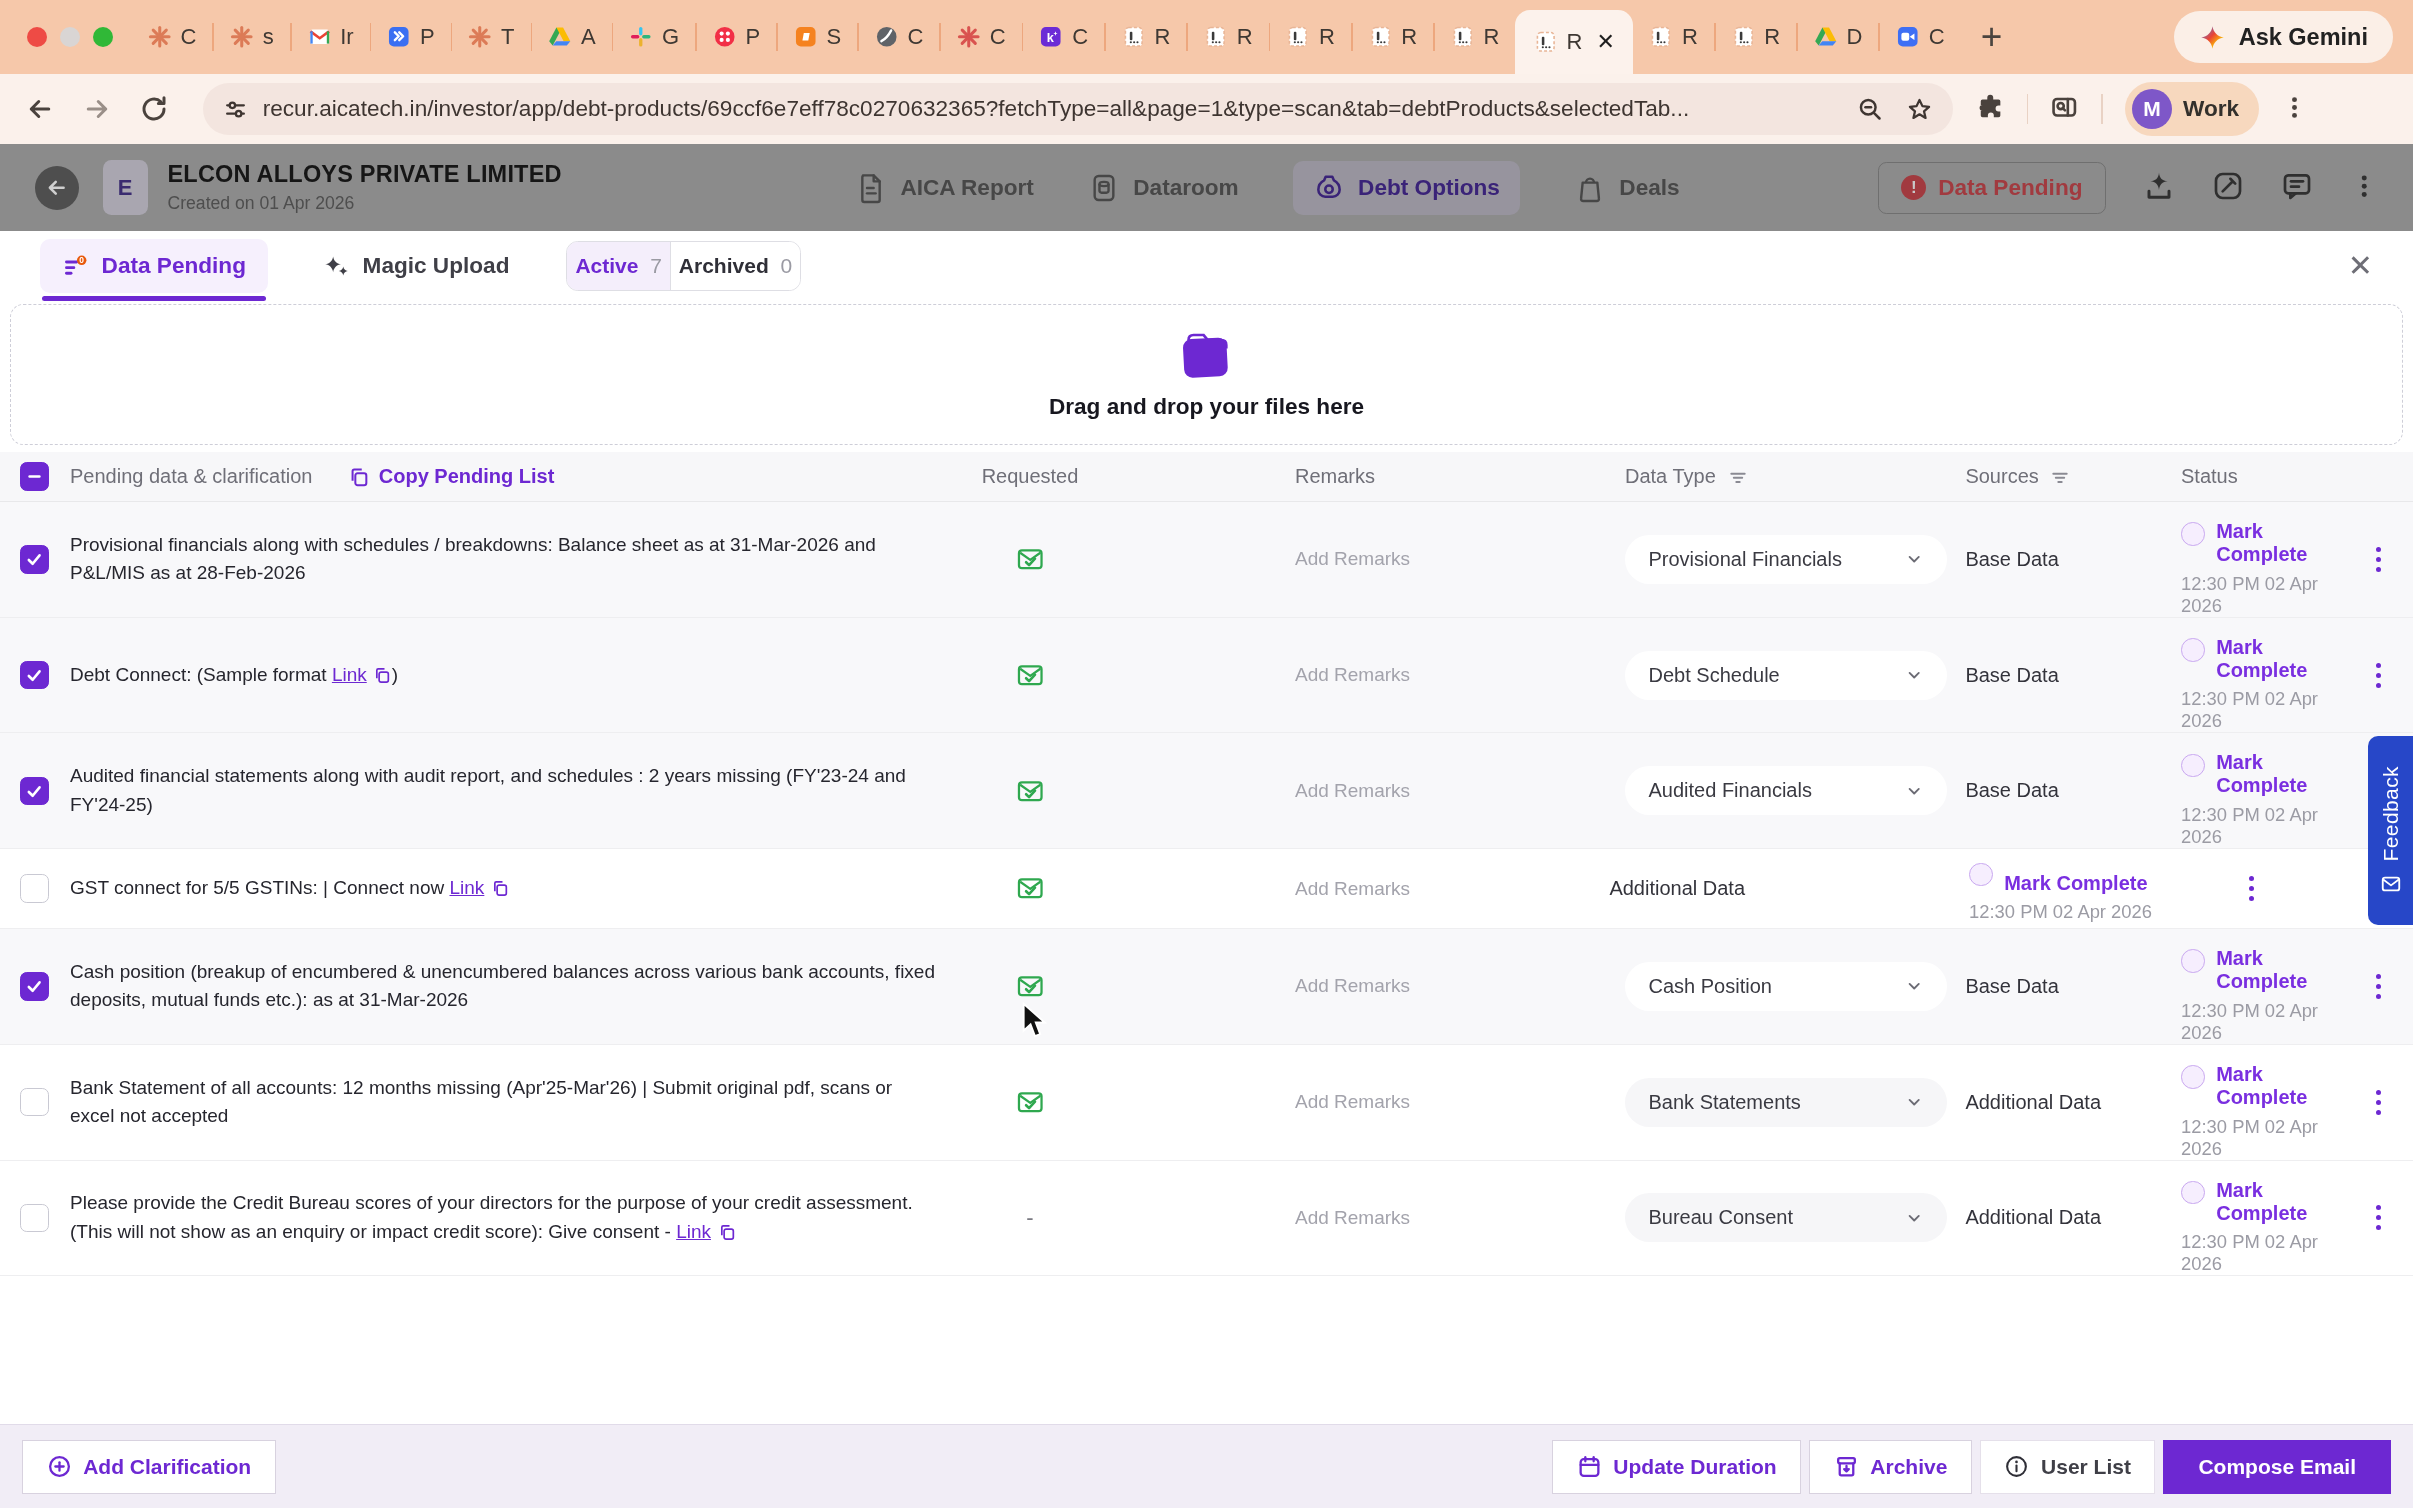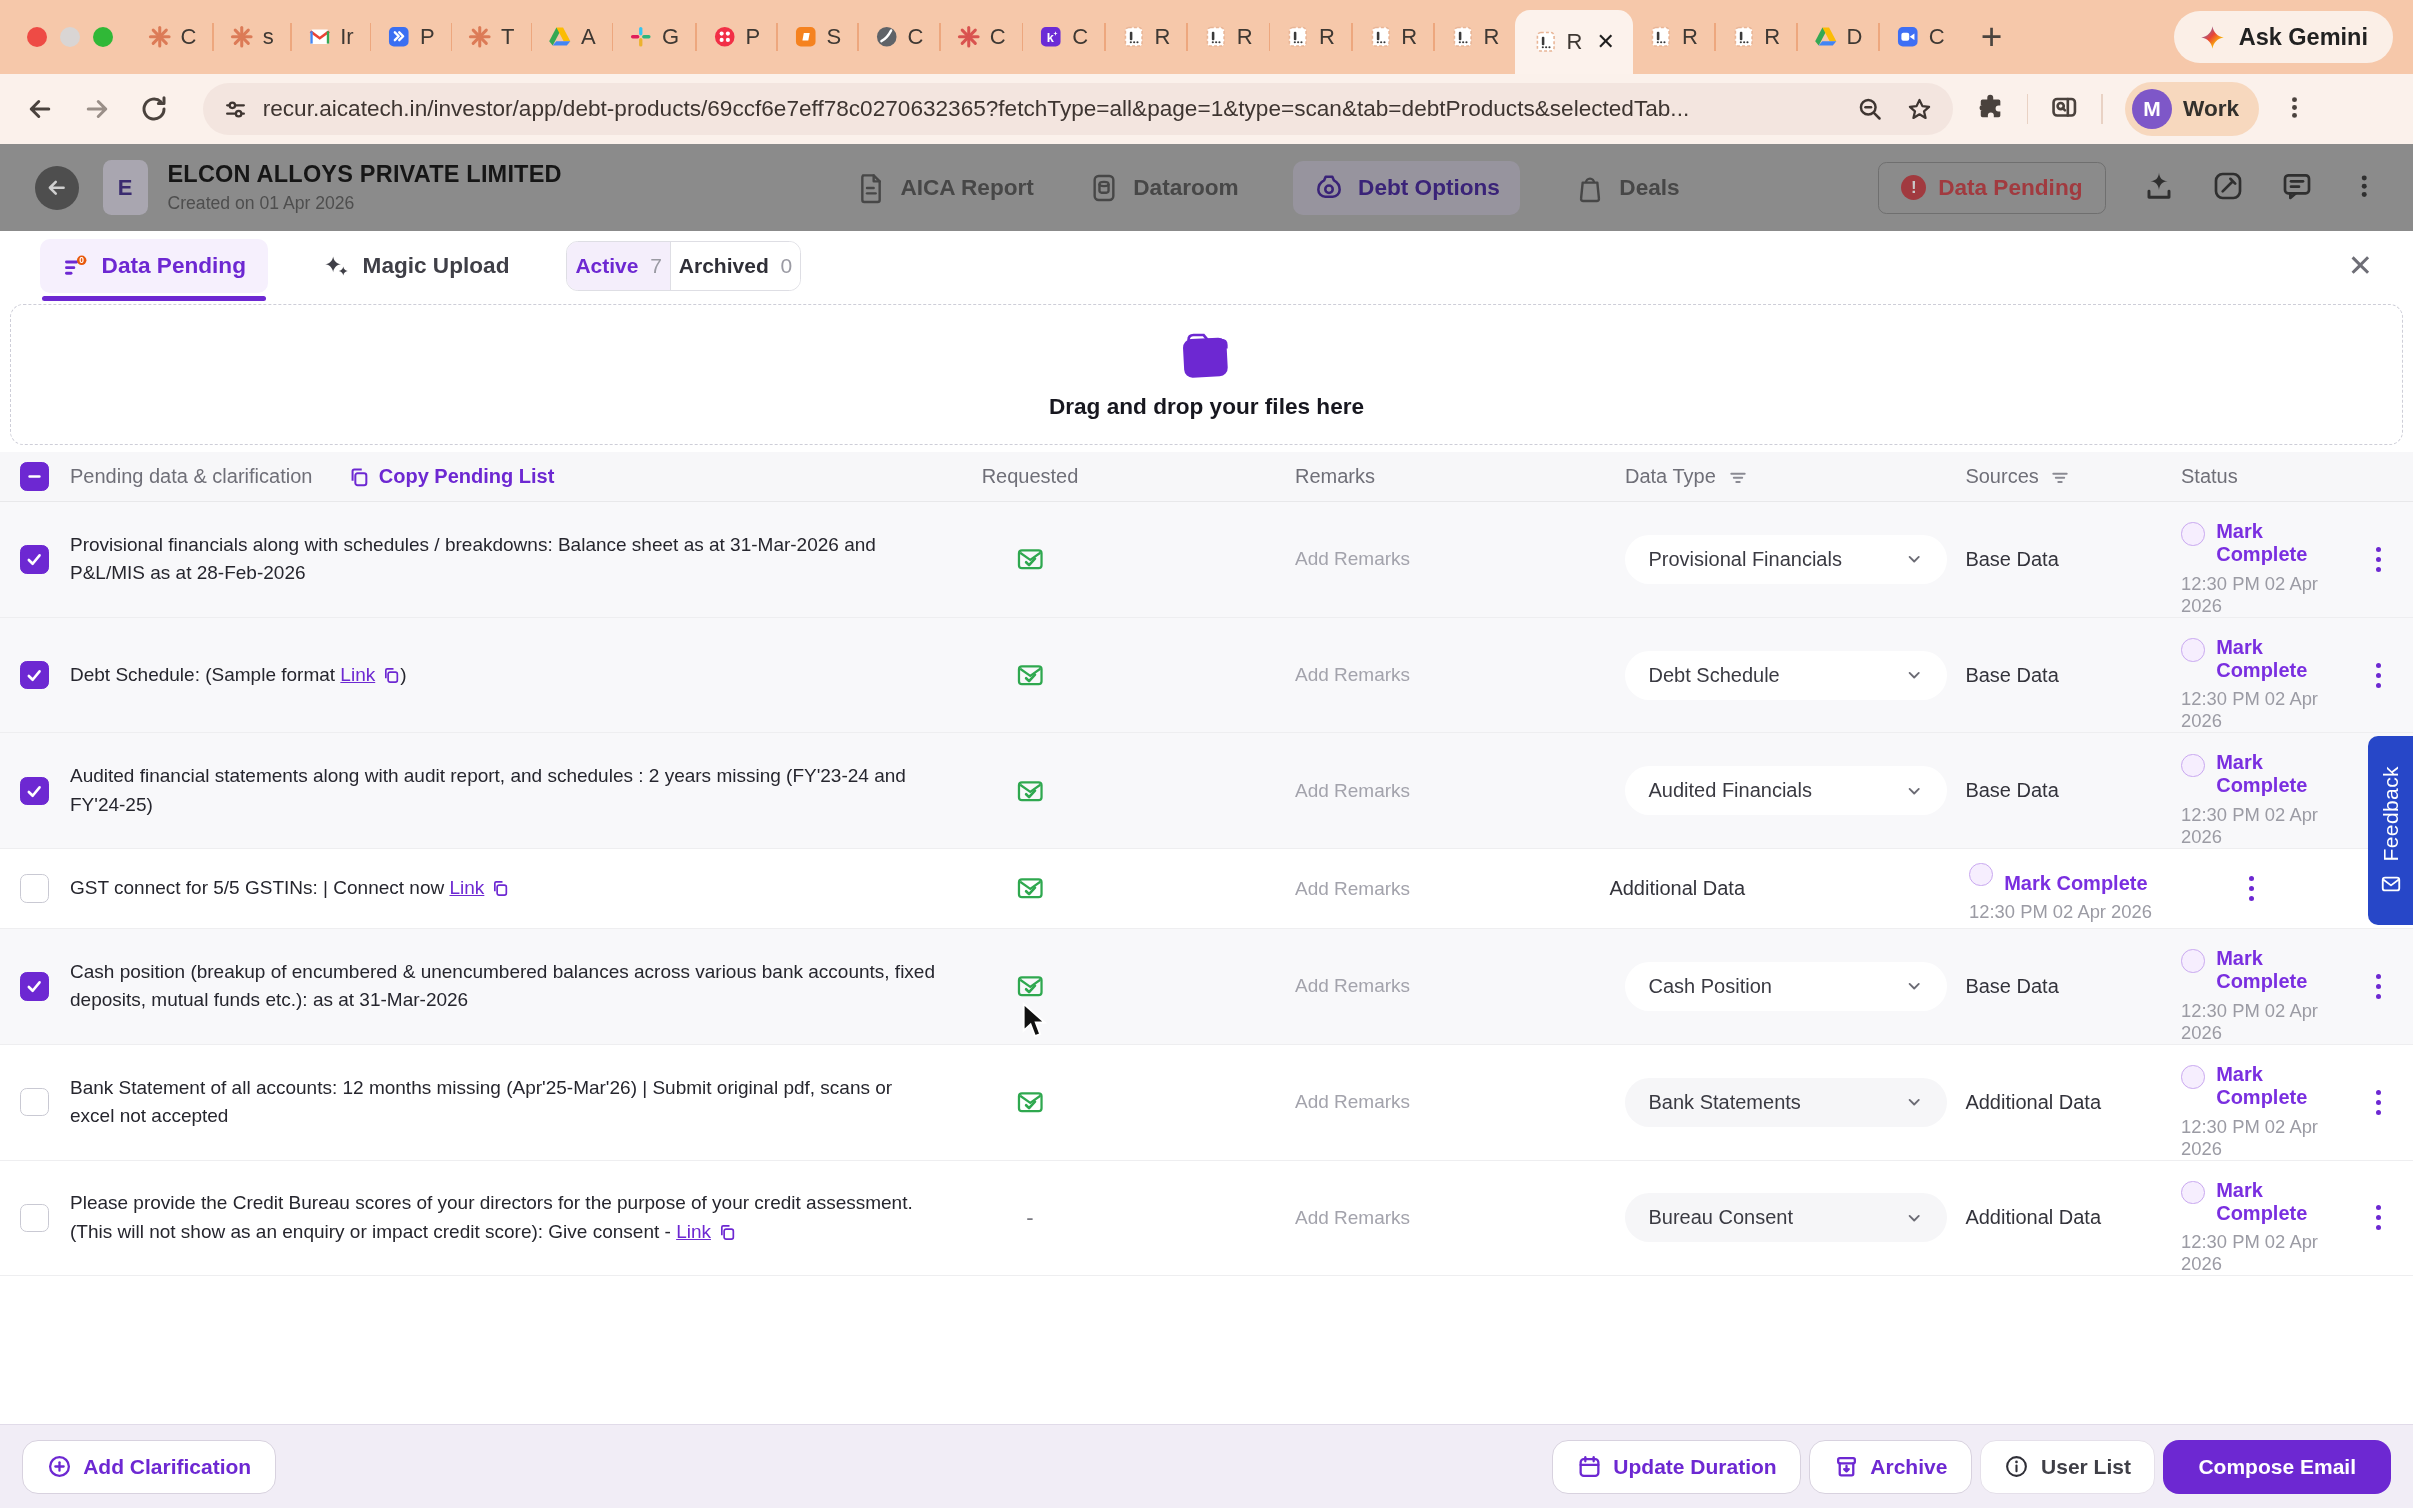--- a/index.html
+++ b/index.html
@@ -83,21 +83,21 @@
   .source { padding-left:18.4px; color:#33333B; font-size:20px; }
   .status { padding-left:22px; display:flex; flex-direction:column; gap:6.7px; }
   .status-top { display:flex; align-items:center; gap:11.7px; }
   .s-circle { width:23.5px; height:23.5px; border-radius:50%; border:1.7px solid #C9A8F0; background:#F6EEFE; flex:none; }
   .s-label { color:#7A2FE0; font-size:20px; font-weight:600;margin-top:18px; }
   .s-time { color:#9B9BA4; font-size:18.4px; }
   .kebab { justify-self:center; display:flex; flex-direction:column; gap:5px; }
   .kebab i { width:5px; height:5px; border-radius:50%; background:#6D28D2; }
 
   .footer { position:absolute; bottom:0; left:0; right:0; height:84px; background:#F1EDF6; border-top:0.8px solid #E1DBE9; display:flex; align-items:center; padding:0 22px; gap:20px; }
-  .btn { height:54px; border-radius:16px; display:flex; align-items:center; gap:11.7px; padding:0 23.5px; font-size:21px; font-weight:600; background:#fff; border:1.7px solid #D8D2DF; color:#6D28D2; }
+  .btn { height:54px; border-radius:0; display:flex; align-items:center; gap:11.7px; padding:0 23.5px; font-size:21px; font-weight:600; background:#fff; border:1.7px solid #D8D2DF; color:#6D28D2; }
   .btn.userlist { color:#3F3F47; border-color:#E5E0EA; }
   .btn.compose { background:#6D28D2; color:#fff; border:none; padding:0 35px; }
   .f-right { margin-left:auto; display:flex; gap:8px; align-items:center; }
 
   .feedback { position:absolute; right:0; top:736px; width:45px; height:189px; background:#2747C8; border-radius:10px 0 0 10px; color:#fff; display:flex; flex-direction:column; align-items:center; justify-content:center; gap:11.7px; z-index:40; }
   .feedback .v { writing-mode:vertical-rl; transform:rotate(180deg); font-size:21px; letter-spacing:0.4px; }
 
   .cursor { position:absolute; left:1021px; top:1002px; z-index:60; }
 </style>
 </head>
@@ -615,21 +615,21 @@
         </div>
       </div>
       <div class="trow cols checked">
     <div class="cb-wrap">
           <span class="cb on">
             <svg width="18.4" height="18.4" viewBox="0 0 24 24">
               <polyline points="5,13 10,18 19,7" fill="none" stroke="#fff" stroke-width="3.4" stroke-linecap="round" stroke-linejoin="round"></polyline>
             </svg>
           </span>
         </div>
-    <div class="row-text"><span class="t1">Debt Schedule: (Sample format </span><span class="link">Link</span><svg width="18.4" height="18.4" viewBox="0 0 24 24" style="vertical-align:-3.4px;margin-left:6.7px">
+    <div class="row-text"><span class="t1">Debt Connect: (Sample format </span><span class="link">Link</span><svg width="18.4" height="18.4" viewBox="0 0 24 24" style="vertical-align:-3.4px;margin-left:6.7px">
             <g fill="none" stroke="#6D28D2" stroke-width="2.2">
               <rect x="8" y="8" width="12" height="13" rx="2.5"></rect>
               <path d="M5 16 V5.5 A1.8 1.8 0 0 1 6.8 3.7 H15"></path>
             </g>
           </svg><span class="t2">)</span></div>
     <div class="req">
           <svg width="28.5" height="28.5" viewBox="0 0 24 24">
             <rect x="2.5" y="4.5" width="19" height="15" rx="2.5" fill="none" stroke="#2FA84F" stroke-width="1.9"></rect>
             <path d="M3.5 6.5 L12 12.5 L20.5 6.5" fill="none" stroke="#2FA84F" stroke-width="1.9" stroke-linejoin="round"></path>
             <polyline points="8.5,14.5 11,17 16,11.5" fill="none" stroke="#2FA84F" stroke-width="2.2" stroke-linecap="round" stroke-linejoin="round"></polyline>

